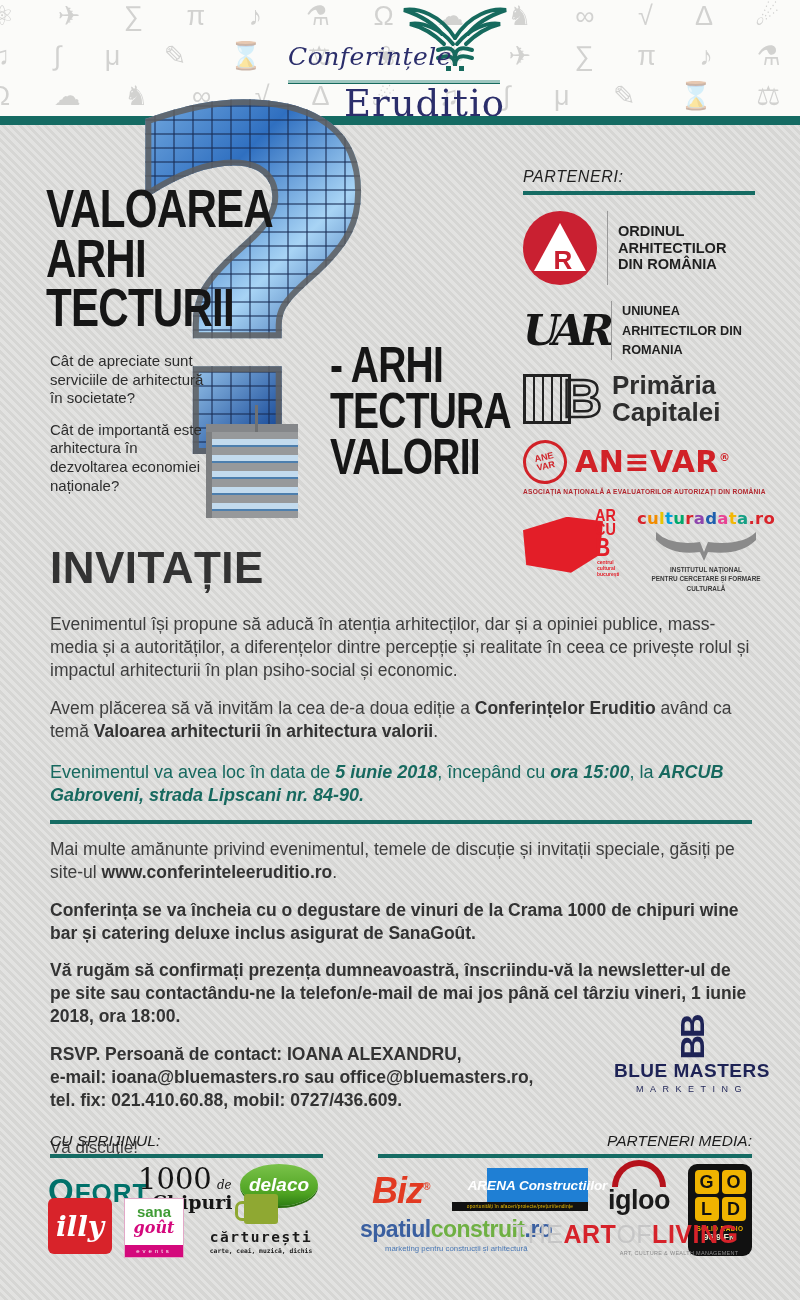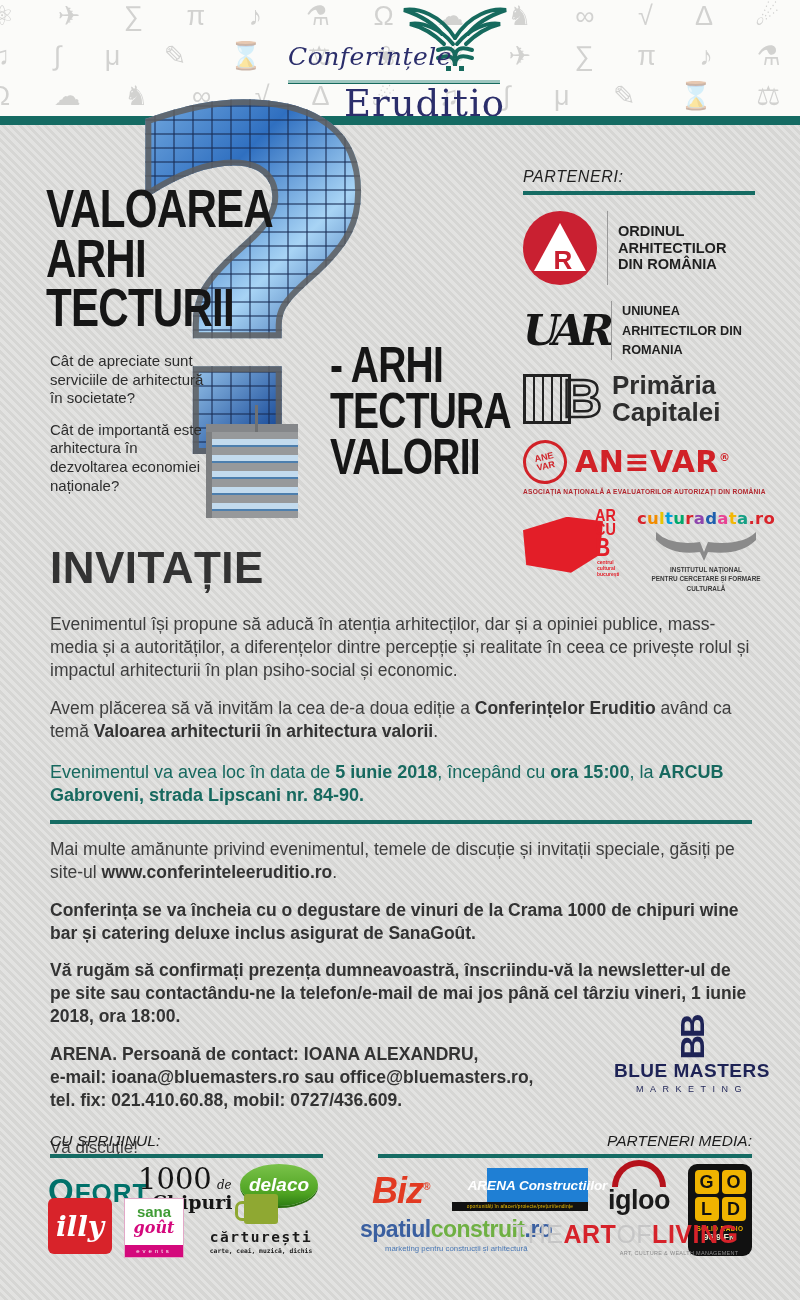--- a/index.html
+++ b/index.html
@@ -87,21 +87,21 @@
   .cd-word{font-family:"DejaVu Sans",sans-serif;font-weight:800;font-size:16.5px;letter-spacing:.3px;}
   .cd-book{display:block;margin:2px auto 3px;}
   .cd-cap{font-size:6.4px;font-weight:700;color:#3b3b3b;line-height:1.5;}
 
   
   .content{position:absolute;left:50px;top:543px;width:702px;z-index:2;color:#3e3e3e;}
   .content h1{margin:0 0 20px;font-size:44px;font-weight:800;color:#333;letter-spacing:.5px;}
   .para{margin:0 0 15px;font-size:17.5px;line-height:1.31;}
   .seg.b{font-weight:700;color:#333;}
   .para.teal{color:#17695f;font-size:18px;margin-top:18px;margin-bottom:12px;}
-  .para.teal .seg.b{color:#17695f;}
+  .para.teal .seg.b{color:#17695f;font-style:italic;}
   .hrule{height:4px;background:#156b63;margin:0 0 14px;}
   .rsvp{margin:0 0 0;font-size:17.5px;line-height:1.31;font-weight:700;color:#333;}
   .closing{margin-top:26px;font-size:17px;}
 
   
   .bluemasters{position:absolute;left:612px;top:1016px;width:160px;text-align:center;z-index:3;color:#1e2356;}
   .bm-mark{display:inline-block;transform:rotate(-90deg);font-weight:800;font-size:34px;letter-spacing:-3px;height:44px;line-height:44px;}
   .bm-name{font-weight:800;font-size:19px;letter-spacing:.5px;}
   .bm-sub{font-size:9px;letter-spacing:6.5px;margin-top:2px;}
 
@@ -285,21 +285,21 @@
   <div class="content">
     <h1>INVITAȚIE</h1>
     <p class="para"><span class="seg">Evenimentul își propune să aducă în atenția arhitecților, dar și a opiniei publice, mass-media și a autorităților, a diferențelor dintre percepție și realitate în ceea ce privește rolul și impactul arhitecturii în plan psiho-social și economic.</span></p>
     <p class="para"><span class="seg">Avem plăcerea să vă invităm la cea de-a doua ediție a </span><span class="seg b">Conferințelor Eruditio</span><span class="seg"> având ca temă </span><span class="seg b">Valoarea arhitecturii în arhitectura valorii</span><span class="seg">.</span></p>
     <p class="para teal"><span class="seg">Evenimentul va avea loc în data de </span><span class="seg b">5 iunie 2018</span><span class="seg">, începând cu </span><span class="seg b">ora 15:00</span><span class="seg">, la </span><span class="seg b">ARCUB Gabroveni, strada Lipscani nr. 84-90.</span></p>
     <div class="hrule"></div>
     <p class="para"><span class="seg">Mai multe amănunte privind evenimentul, temele de discuție și invitații speciale, găsiți pe site-ul </span><span class="seg b">www.conferinteleeruditio.ro</span><span class="seg">.</span></p>
     <p class="para"><span class="seg b">Conferința se va încheia cu o degustare de vinuri de la Crama 1000 de chipuri wine bar și catering deluxe inclus asigurat de SanaGoût.</span></p>
     <p class="para"><span class="seg b">Vă rugăm să confirmați prezența dumneavoastră, înscriindu-vă la newsletter-ul de pe site sau contactându-ne la telefon/e-mail de mai jos până cel târziu vineri, 1 iunie 2018, ora 18:00.</span></p>
     <div class="rsvp">
-      <div>ARENA. Persoană de contact: IOANA ALEXANDRU,</div>
+      <div>RSVP. Persoană de contact: IOANA ALEXANDRU,</div>
       <div>e-mail: ioana@bluemasters.ro sau office@bluemasters.ro,</div>
       <div>tel. fix: 021.410.60.88, mobil: 0727/436.609.</div>
     </div>
     <p class="closing">Vă discuție!</p>
   </div>
 
   <div class="bluemasters">
     <div class="bm-mark">BB</div>
     <div class="bm-name">BLUE MASTERS</div>
     <div class="bm-sub">MARKETING</div>

